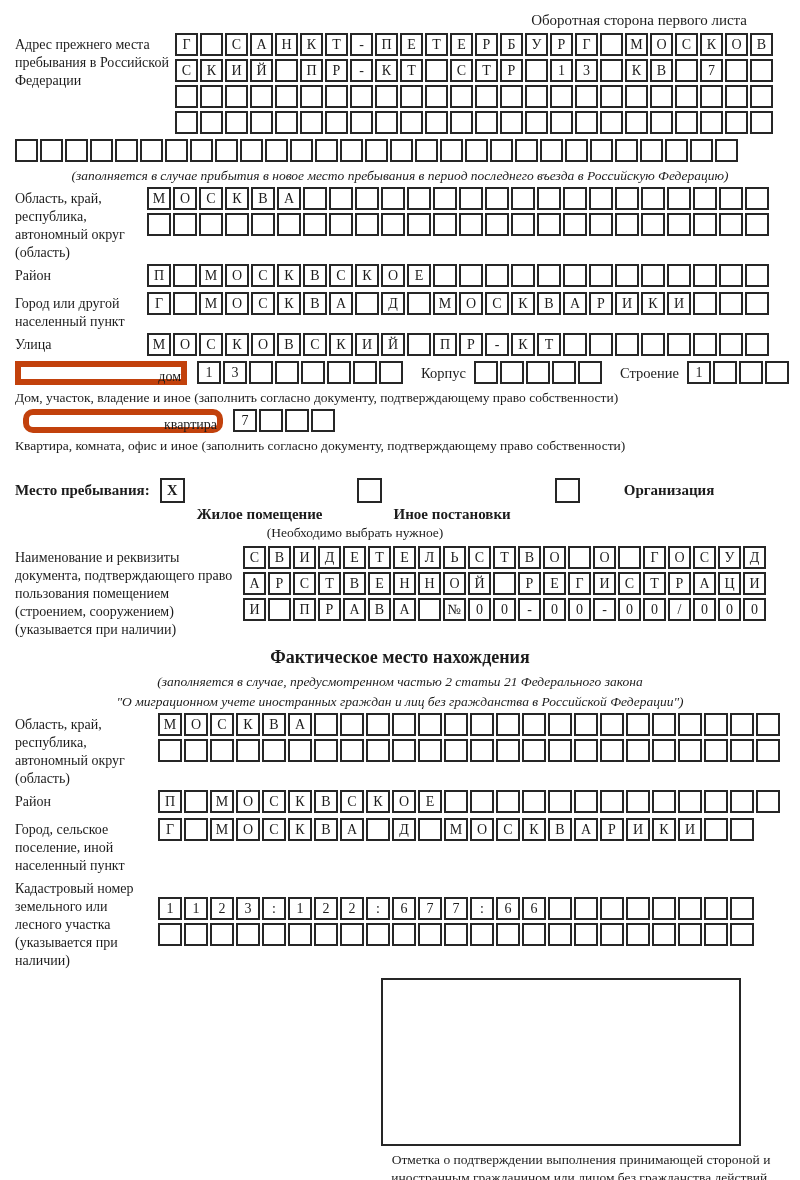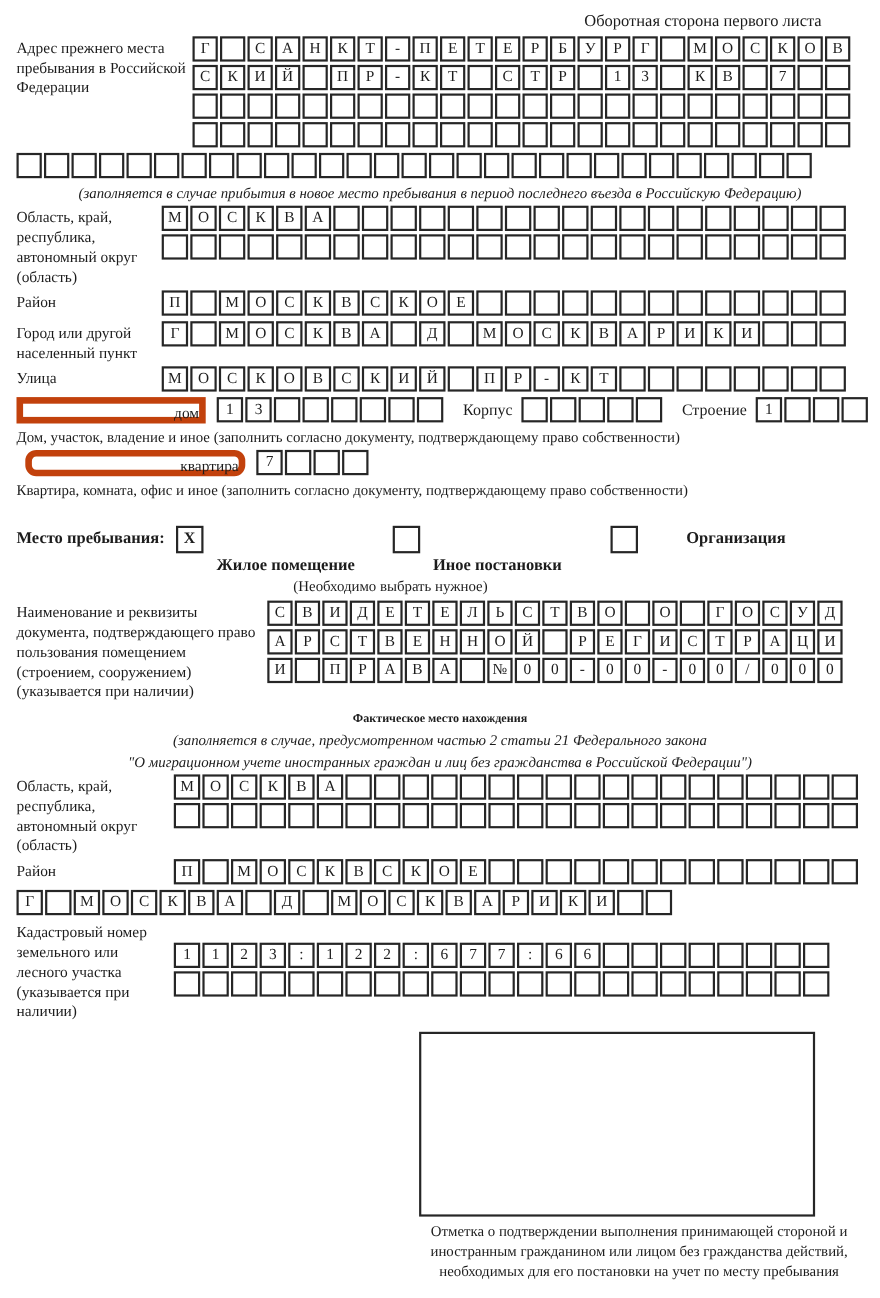--- a/index.html
+++ b/index.html
@@ -19,21 +19,21 @@
 
   .cellrow{height:26px;white-space:nowrap;}
   .cell{box-sizing:border-box;display:inline-block;vertical-align:top;width:24px;height:23px;
         border:2px solid #262626;margin-right:2px;text-align:center;font-size:14px;line-height:19px;}
   .narrow .cell{width:23px;}
   .fullrow{margin:1px 0 2px;}
 
   .note{font-size:13.5px;line-height:17px;margin:1px 0 3px;}
   .center{text-align:center;font-style:italic;}
   .section-title{font-weight:bold;text-align:center;font-size:16px;margin:5px 0 7px;}
-  .fact-title{font-weight:bold;text-align:center;font-size:11px;margin:8px 0 5px;}
+  .fact-title{font-weight:bold;text-align:center;font-size:18px;margin:8px 0 5px;}
 
   .house-row{display:flex;align-items:flex-start;margin:2px 0 2px;}
   .widebox{box-sizing:border-box;border:6px solid #c2410c;width:172px;height:24px;text-align:right;
            font-size:14px;line-height:20px;margin-right:10px;flex:none;}
   .widebox.wider{width:200px;margin-left:8px;border-radius:10px;}
   .inline-label{font-size:14.5px;line-height:24px;margin:0 8px 0 16px;}
 
   .stay-row{display:flex;align-items:center;font-size:15px;margin:4px 0 1px;font-weight:bold;}
   .checkbox{box-sizing:border-box;display:inline-block;width:25px;height:25px;border:2px solid #262626;
             text-align:center;line-height:21px;font-size:14.5px;flex:none;}
@@ -141,20 +141,21 @@
   </div>
 
   <div class="block fact">
     <div class="label">Район</div>
     <div class="rows">
       <div class="cellrow"><span class="cell">П</span><span class="cell"></span><span class="cell">М</span><span class="cell">О</span><span class="cell">С</span><span class="cell">К</span><span class="cell">В</span><span class="cell">С</span><span class="cell">К</span><span class="cell">О</span><span class="cell">Е</span><span class="cell"></span><span class="cell"></span><span class="cell"></span><span class="cell"></span><span class="cell"></span><span class="cell"></span><span class="cell"></span><span class="cell"></span><span class="cell"></span><span class="cell"></span><span class="cell"></span><span class="cell"></span><span class="cell"></span></div>
     </div>
   </div>
 
   <div class="block fact">
+    <div class="label">Город, сельское поселение, иной населенный пункт</div>
     <div class="rows">
       <div class="cellrow"><span class="cell">Г</span><span class="cell"></span><span class="cell">М</span><span class="cell">О</span><span class="cell">С</span><span class="cell">К</span><span class="cell">В</span><span class="cell">А</span><span class="cell"></span><span class="cell">Д</span><span class="cell"></span><span class="cell">М</span><span class="cell">О</span><span class="cell">С</span><span class="cell">К</span><span class="cell">В</span><span class="cell">А</span><span class="cell">Р</span><span class="cell">И</span><span class="cell">К</span><span class="cell">И</span><span class="cell"></span><span class="cell"></span></div>
     </div>
   </div>
 
   <div class="block fact">
     <div class="label">Кадастровый номер земельного или лесного участка (указывается при наличии)</div>
     <div class="rows rows-offset">
       <div class="cellrow"><span class="cell">1</span><span class="cell">1</span><span class="cell">2</span><span class="cell">3</span><span class="cell">:</span><span class="cell">1</span><span class="cell">2</span><span class="cell">2</span><span class="cell">:</span><span class="cell">6</span><span class="cell">7</span><span class="cell">7</span><span class="cell">:</span><span class="cell">6</span><span class="cell">6</span><span class="cell"></span><span class="cell"></span><span class="cell"></span><span class="cell"></span><span class="cell"></span><span class="cell"></span><span class="cell"></span><span class="cell"></span></div>
       <div class="cellrow"><span class="cell"></span><span class="cell"></span><span class="cell"></span><span class="cell"></span><span class="cell"></span><span class="cell"></span><span class="cell"></span><span class="cell"></span><span class="cell"></span><span class="cell"></span><span class="cell"></span><span class="cell"></span><span class="cell"></span><span class="cell"></span><span class="cell"></span><span class="cell"></span><span class="cell"></span><span class="cell"></span><span class="cell"></span><span class="cell"></span><span class="cell"></span><span class="cell"></span><span class="cell"></span></div>

